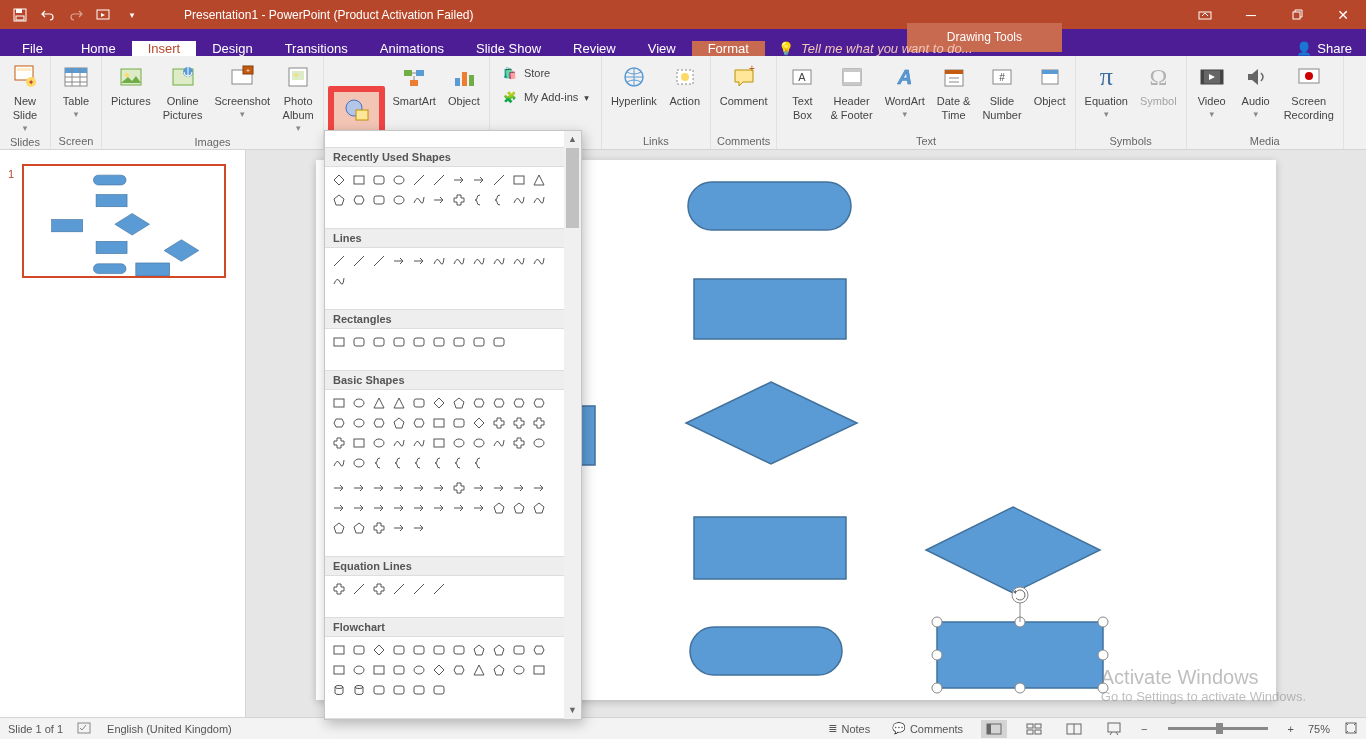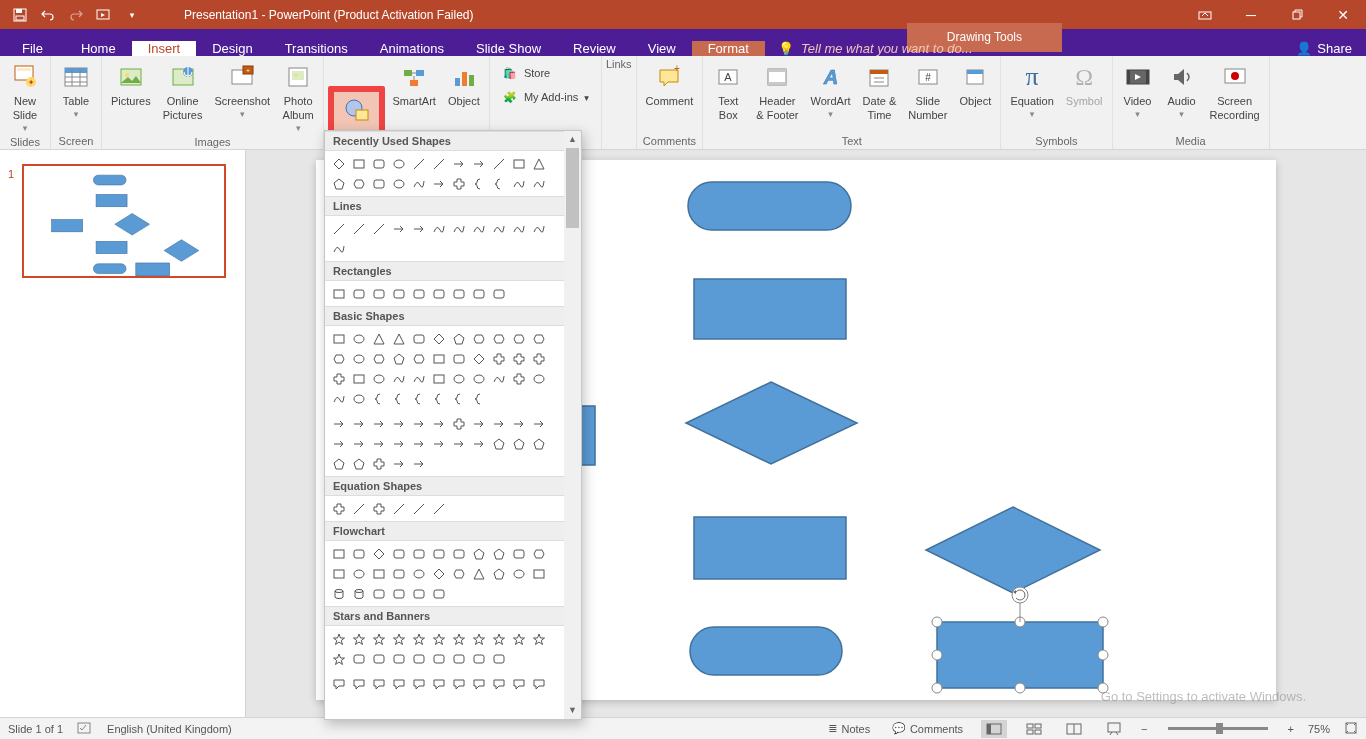--- a/index.html
+++ b/index.html
@@ -43,21 +43,21 @@
 .canvas-area { flex: 1; position: relative; background: #e6e6e6; overflow: hidden; }
 .slide { position: absolute; left: 70px; top: 10px; width: 960px; height: 540px; background: #fff; box-shadow: 0 2px 8px rgba(0,0,0,.2); }
 .slide svg { position: absolute; top: 0; left: 0; }
 .sel-handle { fill: #fff; stroke: #888; stroke-width: 1; }
 
 .shapes-flyout { position: absolute; left: 324px; top: 130px; width: 258px; height: 590px; background: #fff; border: 1px solid #c6c6c6; box-shadow: 2px 4px 12px rgba(0,0,0,.25); z-index: 50; overflow: hidden; font-size: 11px; }
 .shapes-flyout .scroll { position: absolute; right: 0; top: 0; bottom: 0; width: 17px; background: #f0f0f0; }
 .shapes-flyout .scroll .up, .shapes-flyout .scroll .down { height: 17px; text-align: center; line-height: 17px; color: #666; cursor: pointer; font-size: 9px; }
 .shapes-flyout .scroll .thumb { position: absolute; left: 2px; right: 2px; top: 17px; height: 80px; background: #c1c1c1; border: none; margin: 0; width: auto; }
 .shapes-flyout .content { position: absolute; left: 0; right: 17px; top: 0; bottom: 0; overflow: hidden; }
-.sf-head { background: #eee; border-bottom: 1px solid #ddd; border-top: 1px solid #ddd; padding: 3px 8px; font-weight: 600; color: #555; }
+.sf-head { background: #eee; border-bottom: 1px solid #ddd; border-top: 1px solid #ddd; padding: 3px 8px; font-weight: 600; color: #555; margin-top: 16px; }
 .sf-grid { display: flex; flex-wrap: wrap; padding: 3px 4px; gap: 1px; }
 .sf-cell { width: 19px; height: 19px; display: flex; align-items: center; justify-content: center; cursor: pointer; }
 .sf-cell svg { width: 14px; height: 14px; }
 
 .statusbar { position: absolute; left: 0; right: 0; bottom: 0; height: 22px; background: #f3f3f3; border-top: 1px solid #d4d4d4; display: flex; align-items: center; font-size: 11px; color: #555; padding: 0 8px; gap: 14px; }
 .statusbar .sb-spacer { flex: 1; }
 .statusbar .sb-btn { display: flex; align-items: center; gap: 4px; cursor: pointer; padding: 0 4px; }
 .statusbar .view-btn { width: 26px; height: 18px; display: flex; align-items: center; justify-content: center; cursor: pointer; }
 .statusbar .view-btn.active { background: #d4d4d4; }
 .zoom-slider { width: 100px; height: 3px; background: #888; position: relative; margin: 0 6px; }
@@ -275,20 +275,40 @@
       <div class="r-stack-item">
           <span class="ico">🧩</span>
           <span>My Add-ins</span>
           <small> ▾</small>
         </div>
     </div>
     <div class="ribbon-group-label" style="visibility:hidden">Add-ins</div>
   </div>
 
   <div class="ribbon-group">
+    <div class="ribbon-group-buttons">
+      <div class="r-btn">
+          <span class="r-icon">
+            <svg width="26" height="26">
+              <circle cx="13" cy="13" r="9" fill="none" stroke="#5b9bd5" stroke-width="1.5"></circle>
+              <path d="M4 13 H22 M13 4 V22 M6 8 Q13 12 20 8 M6 18 Q13 14 20 18" stroke="#5b9bd5" fill="none"></path>
+            </svg>
+          </span>
+          <span>Hyperlink</span>
+        </div>
+      <div class="r-btn">
+          <span class="r-icon">
+            <svg width="26" height="26">
+              <rect x="5" y="6" width="16" height="14" fill="#fff" stroke="#888" stroke-dasharray="2"></rect>
+              <circle cx="13" cy="13" r="4" fill="#ffd966"></circle>
+            </svg>
+          </span>
+          <span>Action</span>
+        </div>
+    </div>
     <div class="ribbon-group-label">Links</div>
   </div>
 
   <div class="ribbon-group">
     <div class="ribbon-group-buttons">
       <div class="r-btn">
           <span class="r-icon">
             <svg width="26" height="26">
               <path d="M4 6 H22 V18 H12 L8 22 V18 H4 Z" fill="#ffe699" stroke="#bf9000"></path>
               <text x="18" y="8" font-size="10" fill="#c55a11">+</text>
@@ -1037,21 +1057,21 @@
           <svg viewBox="0 0 14 14">
             <path d="M2 7 H10 M8 4 L11 7 L8 10" fill="none" stroke="#555" stroke-width="1"></path>
           </svg>
         </div>
         <div class="sf-cell">
           <svg viewBox="0 0 14 14">
             <path d="M2 7 H10 M8 4 L11 7 L8 10" fill="none" stroke="#555" stroke-width="1"></path>
           </svg>
         </div>
       </div>
-    <div class="sf-head">Equation Shapes</div>
+    <div class="sf-head">Equation Lines</div>
     <div class="sf-grid" id="grid-equation">
         <div class="sf-cell">
           <svg viewBox="0 0 14 14">
             <path d="M5 2 H9 V5 H12 V9 H9 V12 H5 V9 H2 V5 H5 Z" fill="none" stroke="#555" stroke-width="1"></path>
           </svg>
         </div>
         <div class="sf-cell">
           <svg viewBox="0 0 14 14">
             <line x1="2" y1="12" x2="12" y2="2" stroke="#555"></line>
           </svg>
@@ -1383,20 +1403,21 @@
 
   </div>
   <div class="scroll">
     <div class="up">▲</div>
     <div class="thumb"></div>
     <div class="down" style="position:absolute;bottom:0;left:0;right:0">▼</div>
   </div>
 </div>
 
 <div class="watermark">
+  <div class="l1">Activate Windows</div>
   <div class="l2">Go to Settings to activate Windows.</div>
 </div>
 
 <div class="statusbar">
   <span>Slide 1 of 1</span>
   <span><svg width="16" height="14">
         <rect x="1" y="2" width="12" height="10" fill="none" stroke="#888"></rect>
         <path d="M3 7 L5 9 L9 4" fill="none" stroke="#888"></path>
       </svg></span>
   <span>English (United Kingdom)</span>

